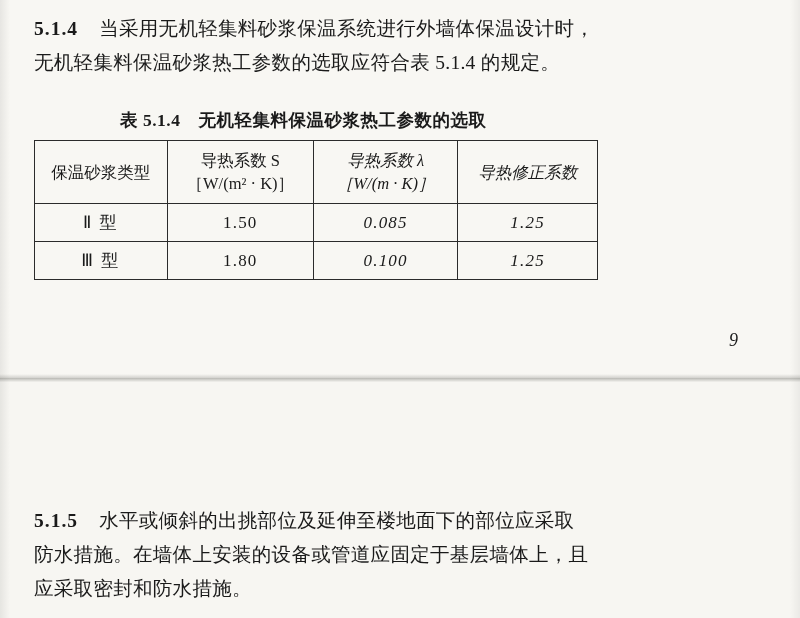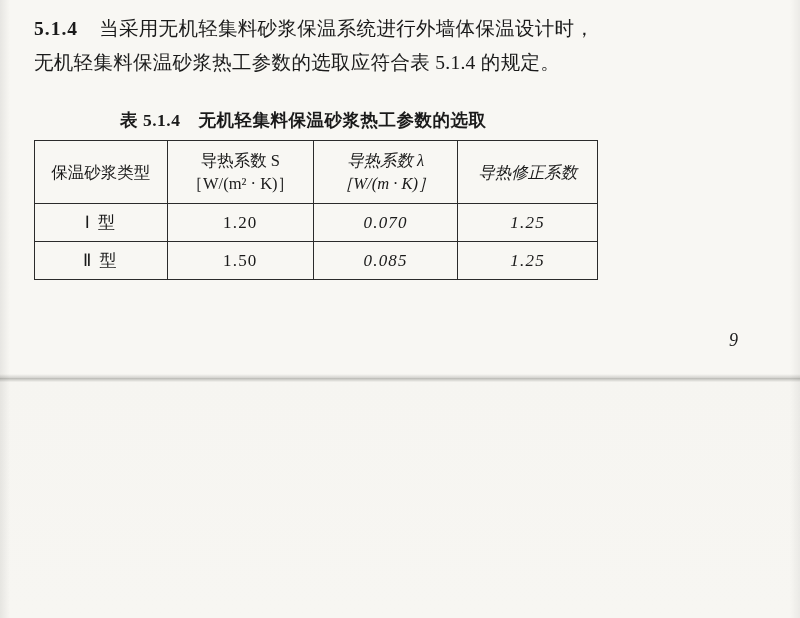--- a/index.html
+++ b/index.html
@@ -167,35 +167,45 @@
             <span class="hd-line">导热系数 λ</span>
             <span class="hd-line">［W/(m · K)］</span>
           </td>
           <td class="c4">
             <span class="hd-line">导热修正系数</span>
           </td>
         </tr>
       </thead>
       <tbody>
         <tr>
-          <td class="c1 type-cell">Ⅰ 型</td>
-          <td class="c2 num-cell">1.20</td>
-          <td class="c3 num-cell">0.070</td>
-          <td class="c4 num-cell">1.25</td>
-        </tr>
-        <tr>
           <td class="c1 type-cell">Ⅱ 型</td>
           <td class="c2 num-cell">1.50</td>
           <td class="c3 num-cell">0.085</td>
           <td class="c4 num-cell">1.25</td>
         </tr>
+        <tr>
+          <td class="c1 type-cell">Ⅲ 型</td>
+          <td class="c2 num-cell">1.80</td>
+          <td class="c3 num-cell">0.100</td>
+          <td class="c4 num-cell">1.25</td>
+        </tr>
       </tbody>
     </table>
 
     <div class="folio">9</div>
   </div>
 
   <div class="page-sep"></div>
 
+  <div class="section-bottom">
+    <div class="para p2">
+      <div class="l1">
+        <span class="num">5.1.5</span>
+        <span style="display:inline-block;width:16px"></span><span>水平或倾斜的出挑部位及延伸至楼地面下的部位应采取</span>
+      </div>
+      <div class="l2">防水措施。在墙体上安装的设备或管道应固定于基层墙体上，且</div>
+      <div class="l3">应采取密封和防水措施。</div>
+    </div>
+  </div>
 
   <div class="edge-shadow-left"></div>
   <div class="edge-shadow-right"></div>
 </div>
 
 </body></html>

